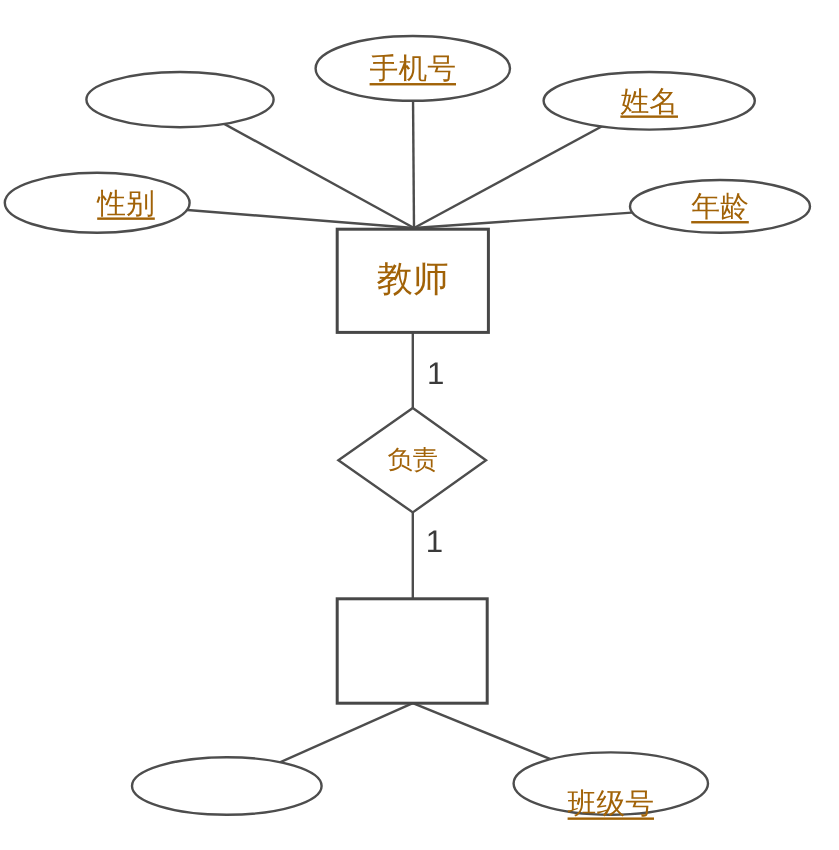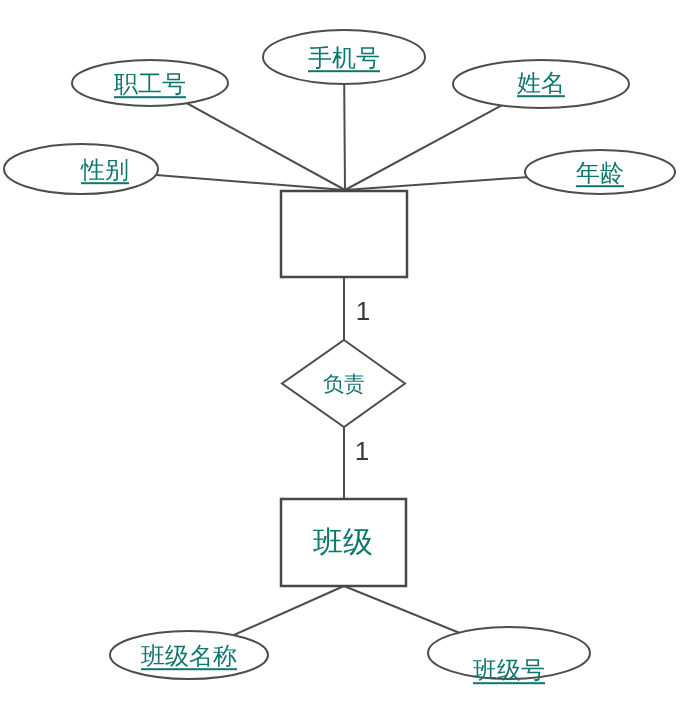--- a/index.html
+++ b/index.html
@@ -31,21 +31,21 @@
     stroke-width: 2;
   }
   .shape.entity-box {
     stroke-width: 2.5;
     stroke: #474747;
   }
   .label {
     position: absolute;
     transform: translate(-50%, -50%);
     white-space: nowrap;
-    color: #0f766e;
+    color: #a16207;
     line-height: 1.15;
     user-select: none;
   }
   .attr-label {
     font-size: 24px;
   }
   .attr-label.u {
     text-decoration: underline;
     text-underline-offset: 4px;
     text-decoration-thickness: 1.5px;
@@ -87,28 +87,26 @@
       <ellipse class="shape" cx="81" cy="169" rx="77" ry="25"></ellipse>
       <ellipse class="shape" cx="600" cy="172" rx="75" ry="22"></ellipse>
       <rect class="shape entity-box" x="281" y="191" width="126" height="86"></rect>
       <polygon class="shape" points="344,340 405,383.5 344,427 282,383.5"></polygon>
       <rect class="shape entity-box" x="281" y="499" width="125" height="87"></rect>
       <ellipse class="shape" cx="189" cy="655" rx="79" ry="24"></ellipse>
       <ellipse class="shape" cx="509" cy="653" rx="81" ry="26"></ellipse>
     </g>
   </svg>
 
-  <div class="label attr-label u" style="left:150px; top:84px;">职工号</div>
   <div class="label attr-label u" style="left:344px; top:58px;">手机号</div>
-  <div class="label attr-label u" style="left:541px; top:85px;font-family:Liberation Mono, monospace;">姓名</div>
+  <div class="label attr-label u" style="left:541px; top:85px;">姓名</div>
   <div class="label attr-label u" style="left:81px;  top:170px;margin-left:24px;">性别</div>
   <div class="label attr-label u" style="left:600px; top:173px;text-decoration:underline;">年龄</div>
 
+  <div class="label entity-label" style="left:344px; top:234px;">教师</div>
   <div class="label rel-label" style="left:344px; top:384px;">负责</div>
-  <div class="label entity-label" style="left:343px; top:542px;">班级</div>
 
   <div class="label card-label" style="left:363px; top:312px;">1</div>
   <div class="label card-label" style="left:362px; top:452px;">1</div>
 
-  <div class="label attr-label u" style="left:189px; top:656px;">班级名称</div>
   <div class="label attr-label u" style="left:509px; top:654px;margin-top:16px;">班级号</div>
 
 </div>
 
 </body></html>

